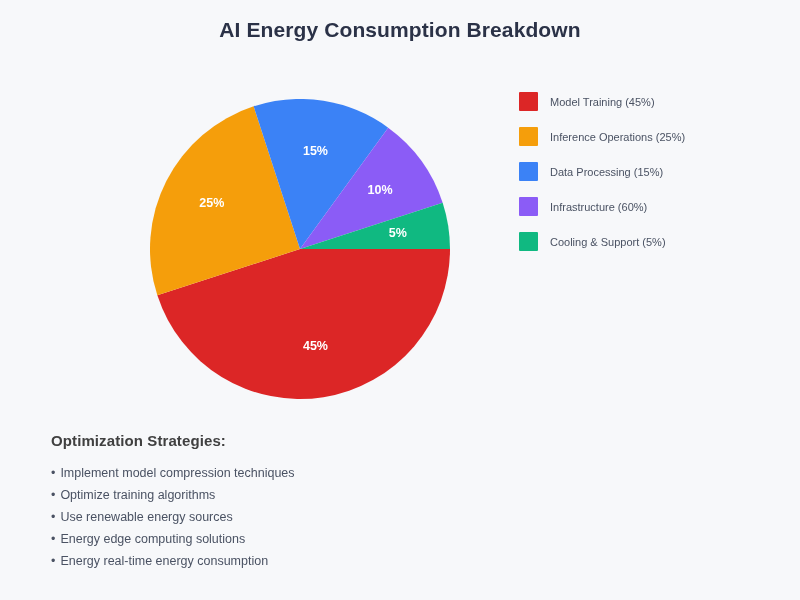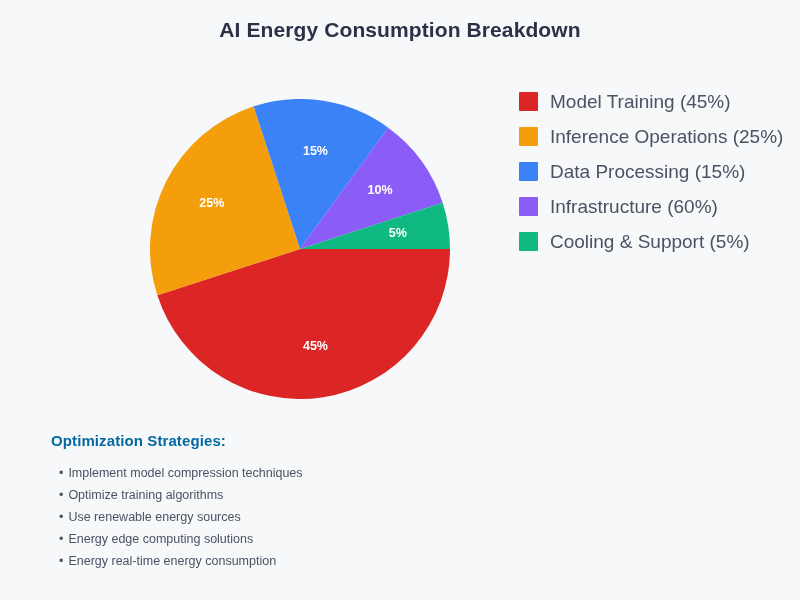--- a/index.html
+++ b/index.html
@@ -64,40 +64,40 @@
     height: 35px;
   }
   .legend-swatch {
     width: 19px;
     height: 19px;
     flex: 0 0 19px;
     border-radius: 1px;
   }
   .legend-label {
     margin-left: 12px;
-    font-size: 19px;
+    font-size: 11px;
     color: #4a5263;
     white-space: nowrap;
   }
   .notes {
     position: absolute;
     left: 51px;
     top: 432px;
     width: 430px;
   }
   .notes-title {
     font-size: 15px;
     font-weight: bold;
-    color: #0369a1;
+    color: #404040;
     margin: 0 0 13px 0;
     letter-spacing: 0.1px;
   }
   .notes-list {
     list-style: none;
-    margin: 8px;
+    margin: 0;
     padding: 0;
   }
   .notes-list li {
     font-size: 12.5px;
     color: #4a5263;
     line-height: 22px;
     white-space: nowrap;
   }
   .bullet-dot {
     margin-right: 5px;

